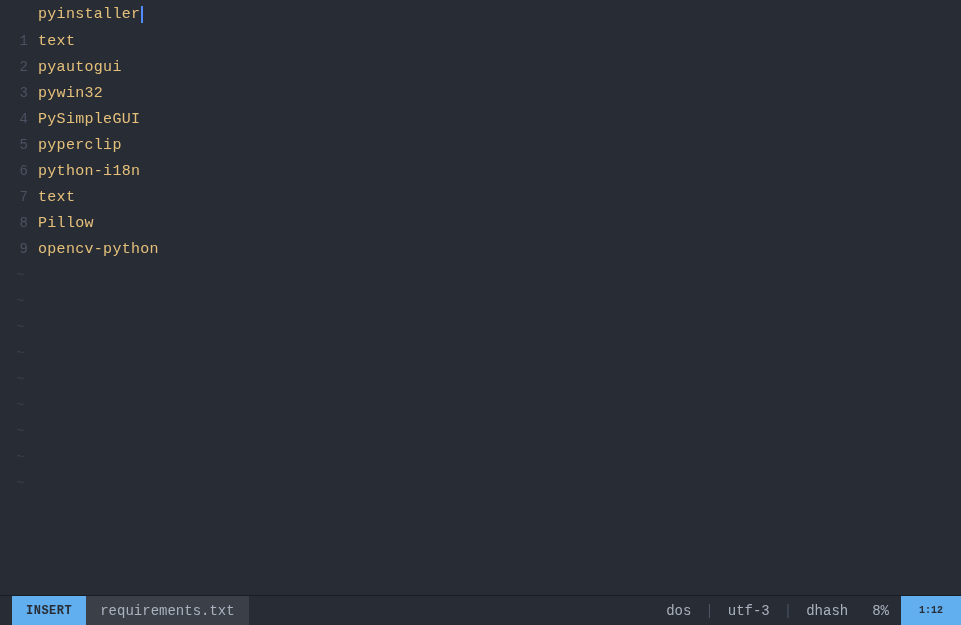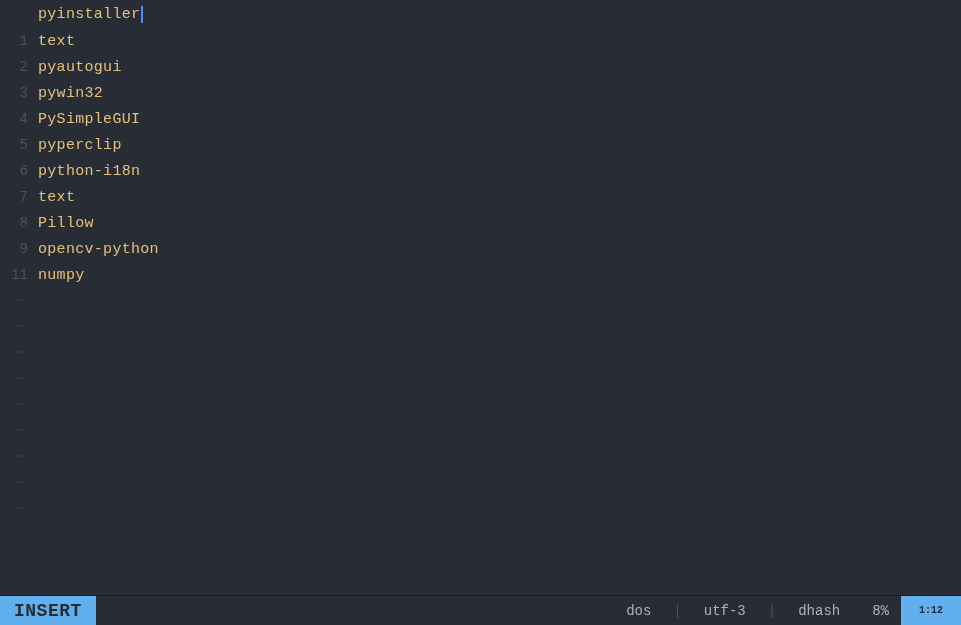--- a/index.html
+++ b/index.html
@@ -90,25 +90,26 @@
       display: flex;
       align-items: center;
       border-top: 1px solid #1a1d23;
     }
 
     .status-insert {
       background-color: #61afef;
       color: #282c34;
       font-weight: bold;
       padding: 5px 14px;
-      font-size: 18px;
+      font-size: 12px;
       height: 30px;
       display: flex;
       align-items: center;
       letter-spacing: 0.5px;
+      margin-left: 12px;
     }
 
     .status-filename {
       background-color: #3b4048;
       color: #abb2bf;
       padding: 5px 14px;
       font-size: 14px;
       height: 30px;
       display: flex;
       align-items: center;
@@ -118,21 +119,20 @@
       flex: 1;
     }
 
     .status-right {
       display: flex;
       align-items: center;
       height: 30px;
       font-size: 14px;
       color: #abb2bf;
       padding-right: 0;
-      gap: 8px;
     }
 
     .status-item {
       padding: 0 12px;
       height: 30px;
       display: flex;
       align-items: center;
     }
 
     .status-separator {
@@ -202,24 +202,20 @@
     <span class="line-number">8</span>
     <span class="line-content">Pillow</span>
   </div>
 
   <div class="line">
     <span class="line-number">9</span>
     <span class="line-content">opencv-python</span>
   </div>
 
 
-  <div class="line">
-    <span class="line-number">11</span>
-    <span class="line-content">numpy</span>
-  </div>
 
   <div class="empty-line">
       <span class="tilde">~</span>
     </div>
   <div class="empty-line">
       <span class="tilde">~</span>
     </div>
   <div class="empty-line">
       <span class="tilde">~</span>
     </div>
@@ -238,20 +234,21 @@
   <div class="empty-line">
       <span class="tilde">~</span>
     </div>
   <div class="empty-line">
       <span class="tilde">~</span>
     </div>
 </div>
 
 <div id="statusbar">
   <div class="status-insert">INSERT</div>
+  <div class="status-filename">requirements.txt</div>
   <div class="status-spacer"></div>
   <div class="status-right">
     <span class="status-item">dos</span>
     <span class="status-separator">|</span>
     <span class="status-item">utf-3</span>
     <span class="status-separator">|</span>
     <span class="status-item">dhash</span>
     <span class="status-item">8%</span>
   </div>
   <div class="status-position">1:12</div>

